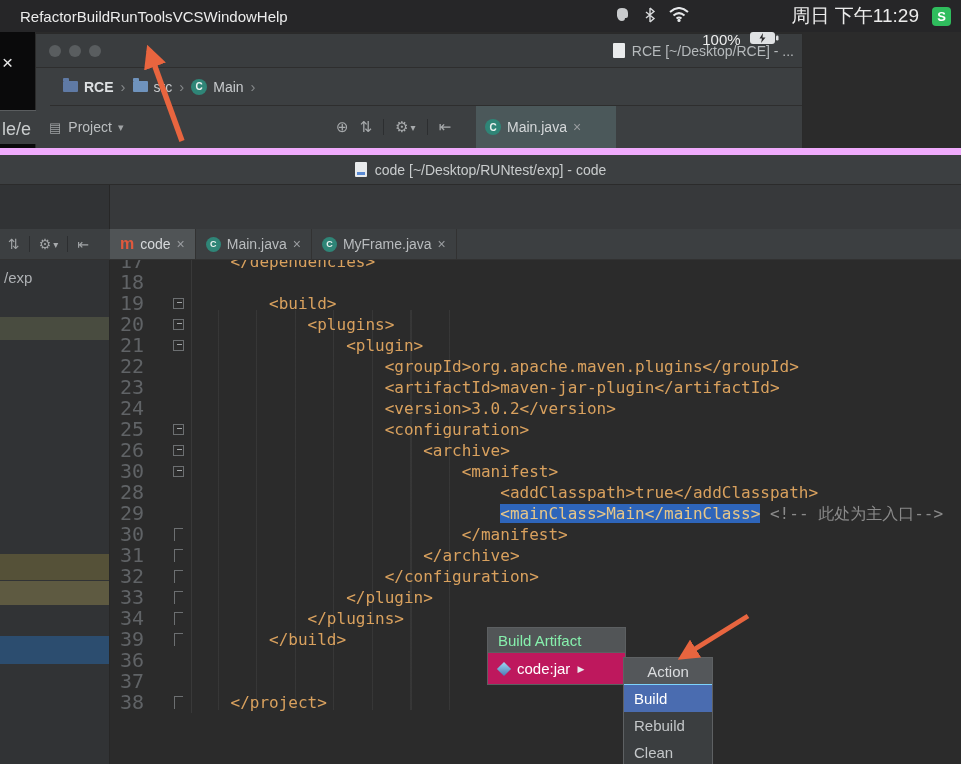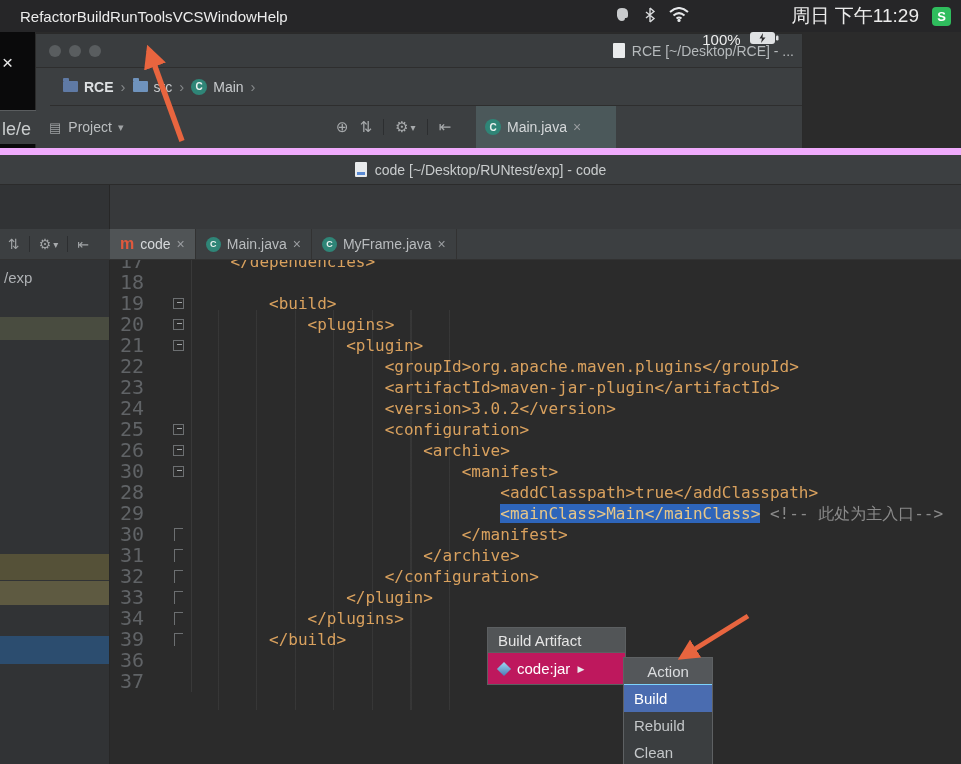--- a/index.html
+++ b/index.html
@@ -98,21 +98,21 @@
   .fold.start::after{content:"";position:absolute;right:9px;top:9px;width:5px;height:1px;background:#a2a5a7;}
   .fold.end::before{content:"";position:absolute;right:8px;top:4px;width:8px;height:12px;
                     border-left:1px solid #6c6f71;border-top:1px solid #6c6f71;}
   .lcode{white-space:pre;color:#d9a15e;}
   .seg-tag{color:#d9a15e;}
   .seg-sel{background:#2e65ba;color:#e6c688;}
   .seg-comment{color:#8a8a8a;}
 
   
   .popup{position:absolute;left:487px;top:627px;width:139px;z-index:30;border:1px solid #5c5f61;background:#3b3e40;}
-  .popup-title{height:25px;background:#525557;color:#e5e5e5;font-size:15px;line-height:25px;
+  .popup-title{height:25px;background:#525557;color:#86efac;font-size:15px;line-height:25px;
                padding-left:10px;border-bottom:1px solid #5c5f61;}
   .popup-item{height:31px;display:flex;align-items:center;padding:0 8px;font-size:15px;color:#cdd0d2;}
   .popup-item.selected{background:#be185d;color:#fff;}
   .jar-icon{width:10px;height:10px;background:linear-gradient(135deg,#9fd8f2,#4a7ab5);
             transform:rotate(45deg);margin:0 8px 0 3px;flex:none;}
   .subarrow{font-size:9px;margin-left:7px;color:#e8eaec;}
   .submenu{position:absolute;left:623px;top:657px;width:90px;z-index:31;border:1px solid #5e6163;background:#3b3e40;}
   .submenu-title{height:27px;background:#54575a;color:#dadcde;font-size:15px;line-height:27px;
                  text-align:center;border-bottom:1px solid #7dd3fc;}
   .submenu-item{height:27px;line-height:27px;padding-left:10px;font-size:15px;color:#c4c7c9;}
@@ -372,20 +372,25 @@
             <div class="eline">
               <span class="lnum">36</span>
               <span class="fold"></span>
               <span class="lcode"></span>
             </div>
             <div class="eline">
               <span class="lnum">37</span>
               <span class="fold"></span>
               <span class="lcode"></span>
             </div>
+            <div class="eline">
+              <span class="lnum">38</span>
+              <span class="fold end"></span>
+              <span class="lcode"><span class="seg-tag">    &lt;/project&gt;</span></span>
+            </div>
           </div>
       </div>
     </div>
   </div>
 
   <div class="popup">
     <div class="popup-title">Build Artifact</div>
     <div class="popup-item selected">
       <span class="jar-icon"></span>
       <span>code:jar</span>

